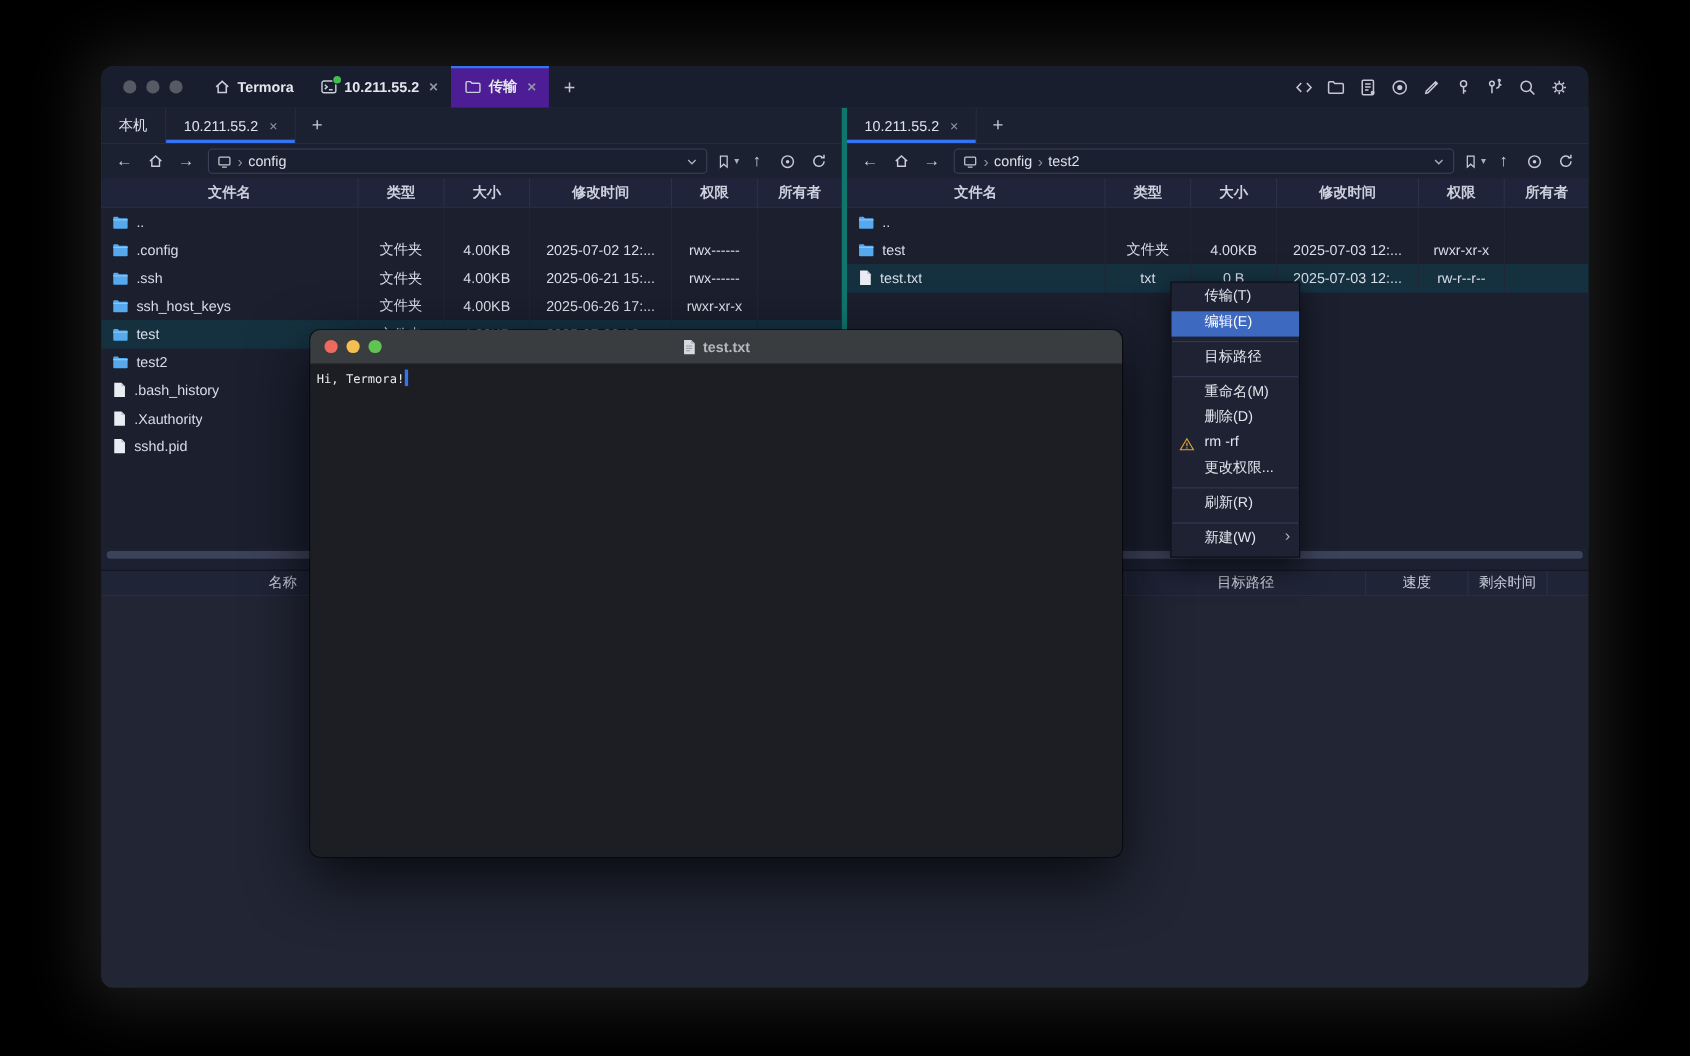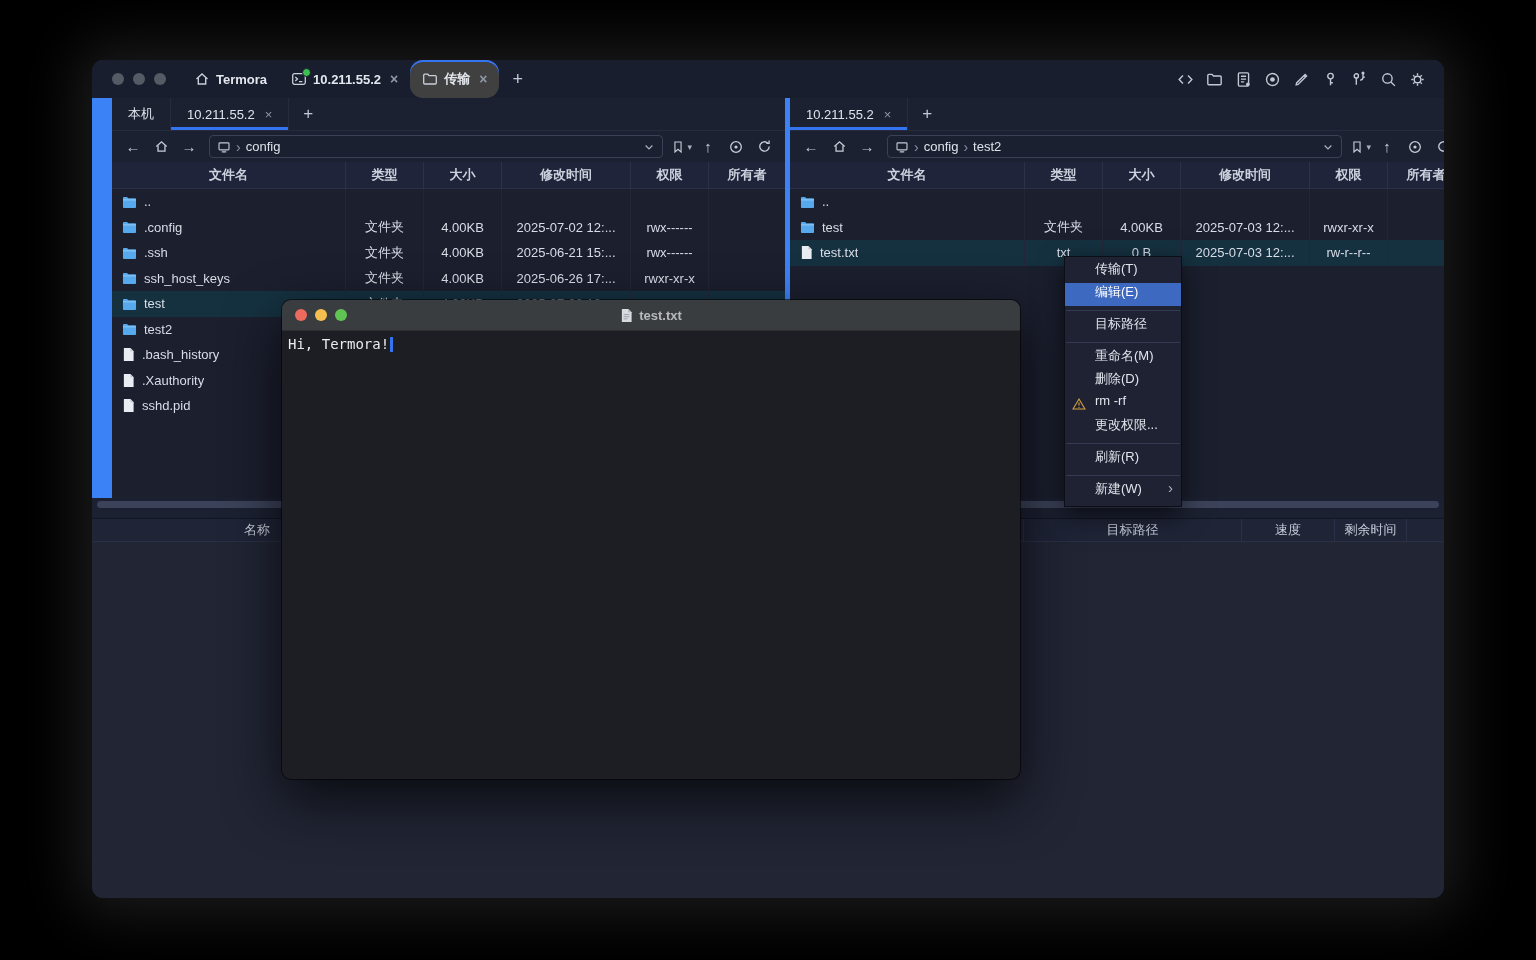--- a/index.html
+++ b/index.html
@@ -7,29 +7,29 @@
          font-family:"Liberation Sans","DejaVu Sans",sans-serif;}
   .window{position:absolute;left:92px;top:60px;width:1352px;height:838px;background:#1c2132;
           border-radius:11px;overflow:hidden;
           box-shadow:0 0 55px 16px rgba(90,90,90,.30),0 30px 80px rgba(0,0,0,.65);}
   
   .titlebar{height:38px;background:#191e2f;border-bottom:1px solid #10131d;display:flex;align-items:stretch;position:relative;}
   .traffic{display:flex;align-items:center;gap:9px;padding-left:20px;}
   .tdot{width:12px;height:12px;border-radius:50%;background:#565a65;}
   .tb-tabs{display:flex;margin-left:16px;align-items:stretch;}
   .tb-tab{display:flex;align-items:center;gap:6px;padding:0 12px;font-size:13px;font-weight:600;color:#e4e7ee;position:relative;}
-  .tb-tab.active{background:#404040;box-shadow:inset 0 2px 0 var(--accent);border-radius:13px;}
+  .tb-tab.active{background:#4c1d95;box-shadow:inset 0 2px 0 var(--accent);}
   .tb-close{color:#8f96a6;font-size:14px;margin-left:3px;line-height:1;}
   .tb-add{display:flex;align-items:center;padding:0 13px;font-size:18px;color:#c3c8d4;}
   .termdot{position:absolute;width:7px;height:7px;border-radius:50%;background:var(--online);top:8px;left:22px;border:1px solid #191e2f;}
   .tb-icons{margin-left:auto;display:flex;align-items:center;gap:12px;padding-right:18px;color:#c3c8d4;}
   .tb-icons .icon{display:flex;align-items:center;}
   .icon svg{display:block;}
   
-  .main{position:absolute;top:38px;left:0;width:1352px;height:400px;background:#3b82f6;display:flex;padding-left:20px;}
+  .main{position:absolute;top:38px;left:0;width:1352px;height:400px;background:#0f766e;display:flex;}
   .panel{width:673px;display:flex;flex-direction:column;background:#1b1f2e;}
   .panel.right{width:674px;margin-left:5px;}
   .ptabs{height:32px;background:#1c2132;border-bottom:1px solid #262b3e;display:flex;align-items:stretch;flex:none;}
   .ptab{display:flex;align-items:center;gap:7px;padding:0 16px;font-size:13px;color:#dfe3ec;position:relative;border-right:1px solid #262b3e;}
   .ptab.active::after{content:'';position:absolute;left:0;right:0;bottom:0;height:3px;background:var(--accent);}
   .ptab .tb-close{font-size:13px;}
   .ptab-add{display:flex;align-items:center;padding:0 14px;font-size:17px;color:#c3c8d4;}
   .ptoolbar{height:31px;background:#1c2132;display:flex;align-items:center;padding:0 9px;gap:4px;flex:none;}
   .navbtn{width:24px;height:24px;display:flex;align-items:center;justify-content:center;color:#c7ccd8;font-size:15px;}
   .pathbox{flex:1;height:21px;margin:0 4px;border:1px solid #3a4156;border-radius:4px;background:#1b2030;
@@ -74,21 +74,21 @@
   .th-tail{width:38px;}
   .transfer-body{position:absolute;top:482px;left:0;width:1352px;height:356px;background:#212534;}
   
   .editor{position:absolute;left:282px;top:300px;width:738px;height:479px;border-radius:9px;overflow:hidden;
           background:#1d1e23;box-shadow:0 20px 55px rgba(0,0,0,.7),0 0 0 1px rgba(0,0,0,.55);z-index:40;}
   .ed-titlebar{height:30px;background:#3a3d40;border-bottom:1px solid #2b2d30;display:flex;align-items:center;position:relative;}
   .ed-traffic{position:absolute;left:13px;display:flex;gap:8px;}
   .edot{width:12px;height:12px;border-radius:50%;}
   .edot.r{background:var(--trafred);} .edot.y{background:var(--trafyellow);} .edot.g{background:var(--trafgreen);}
   .ed-title{margin:0 auto;display:flex;align-items:center;gap:6px;font-size:13px;font-weight:600;color:#b6b9bd;}
-  .ed-content{padding:5px 6px;font-family:"DejaVu Sans Mono","Liberation Mono",monospace;font-size:14px;color:#e9ebee;display:flex;align-items:flex-end;}
+  .ed-content{padding:5px 6px;font-family:"DejaVu Sans Mono","Liberation Mono",monospace;font-size:11px;color:#e9ebee;display:flex;align-items:flex-end;}
   .ed-cursor{width:2.5px;height:15px;background:var(--accent);margin-left:1px;}
   
   .ctxmenu{position:absolute;left:1064px;top:256px;width:118px;background:#1e2233;border:1px solid #0c0e16;
            box-shadow:0 8px 24px rgba(0,0,0,.6);padding:3px 0;z-index:50;box-sizing:border-box;}
   .menu-item{height:23px;display:flex;align-items:flex-start;padding:0 8px 0 30px;font-size:13px;color:#e2e5ed;position:relative;}
   .menu-item.hl{background:var(--menuhl);color:#fff;}
   .mi-warn{position:absolute;left:7px;top:4px;display:flex;}
   .mi-arrow{margin-left:auto;color:#aeb4c2;font-size:15px;line-height:1;}
   .menu-sep{height:1px;background:#343a52;margin:4px 1px;}
 </style>

